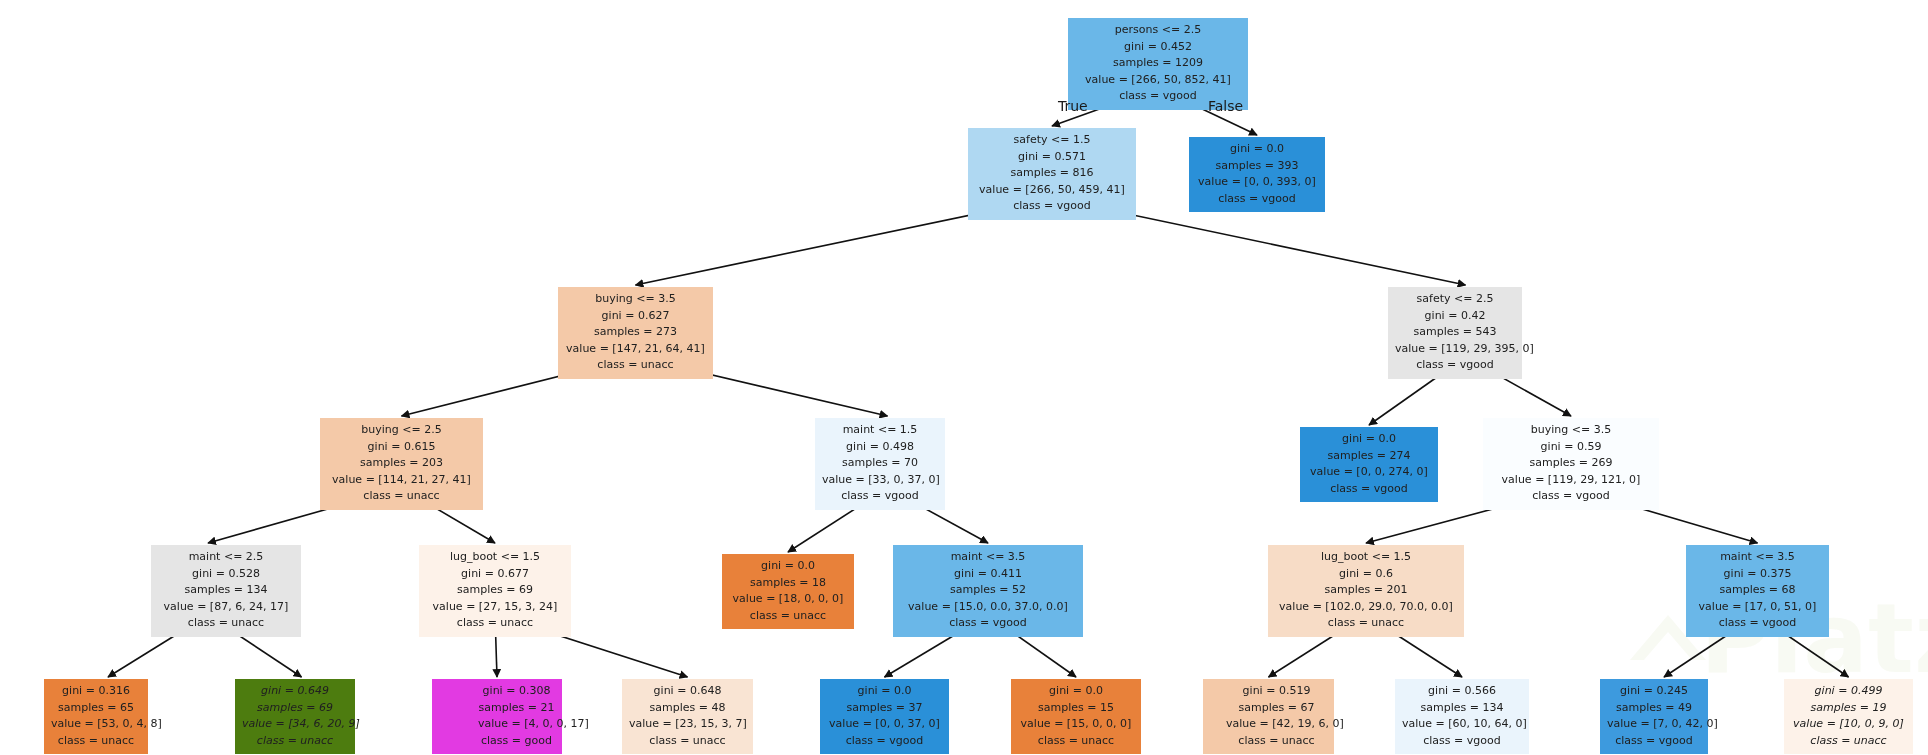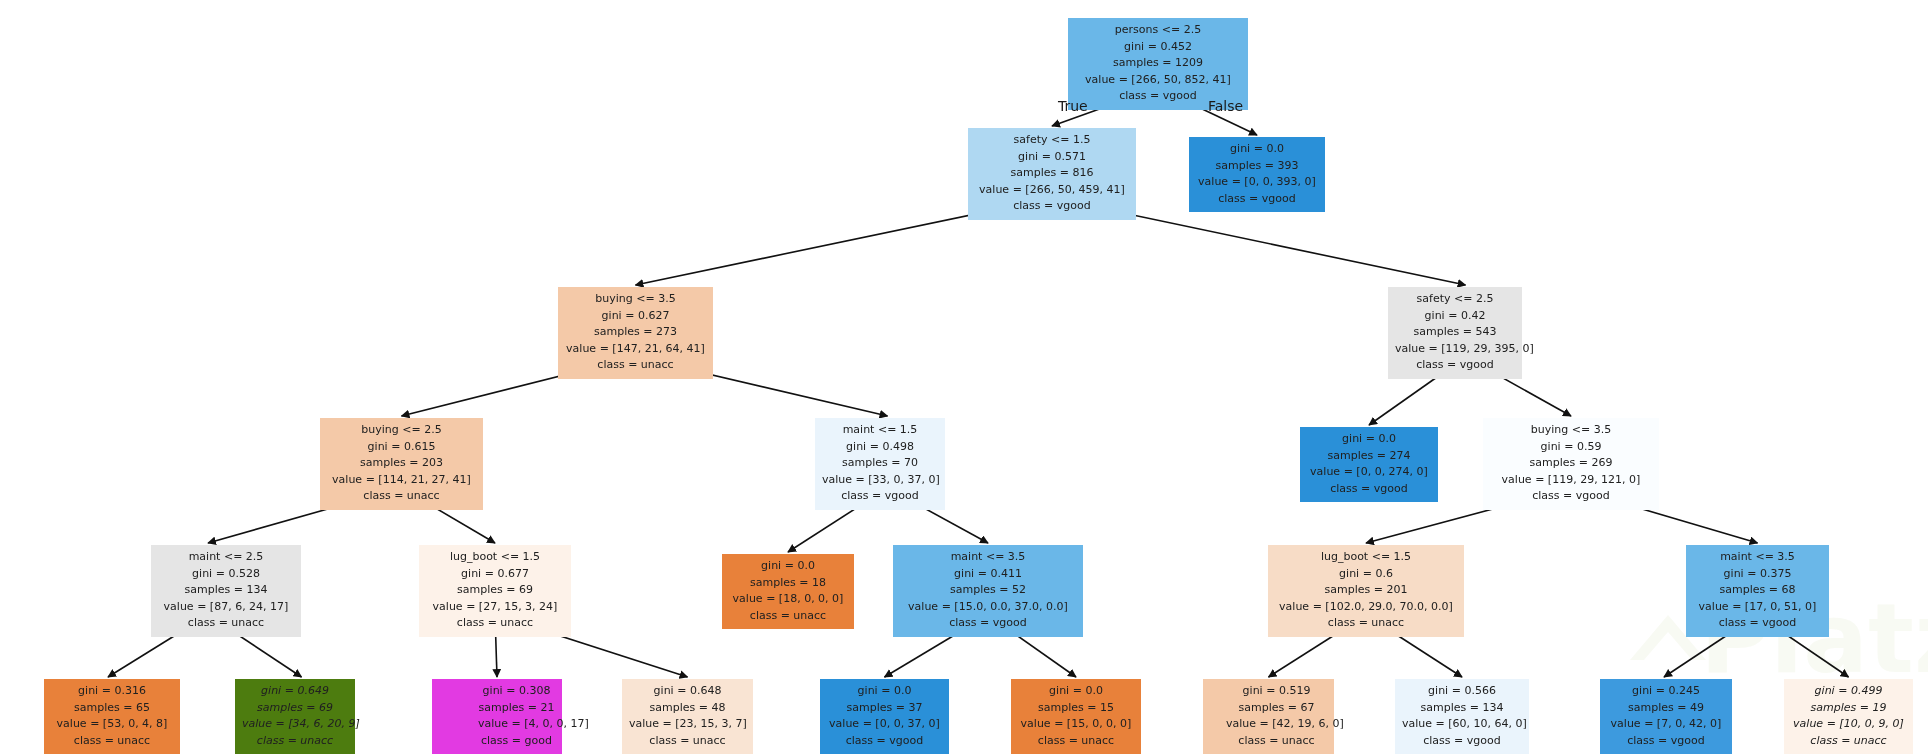--- a/index.html
+++ b/index.html
@@ -194,21 +194,21 @@
         <span class="nline">value = [102.0, 29.0, 70.0, 0.0]</span>
         <span class="nline">class = unacc</span>
       </div>
       <div class="tree-node" style="left: 1686px; top: 545px; width: 143px; min-height: 70px; background: rgb(106, 183, 232);">
         <span class="nline">maint &lt;= 3.5</span>
         <span class="nline">gini = 0.375</span>
         <span class="nline">samples = 68</span>
         <span class="nline">value = [17, 0, 51, 0]</span>
         <span class="nline">class = vgood</span>
       </div>
-      <div class="tree-node" style="left: 44px; top: 679px; width: 136px; min-height: 56px; background: rgb(232, 129, 58);">
+      <div class="tree-node" style="left: 44px; top: 679px; width: 104px; min-height: 56px; background: rgb(232, 129, 58);">
         <span class="nline">gini = 0.316</span>
         <span class="nline">samples = 65</span>
         <span class="nline">value = [53, 0, 4, 8]</span>
         <span class="nline">class = unacc</span>
       </div>
       <div class="tree-node" style="left: 235px; top: 679px; width: 120px; min-height: 56px; background: #4d7c0f; font-style: italic;">
         <span class="nline">gini = 0.649</span>
         <span class="nline">samples = 69</span>
         <span class="nline">value = [34, 6, 20, 9]</span>
         <span class="nline">class = unacc</span>
@@ -242,21 +242,21 @@
         <span class="nline">samples = 67</span>
         <span class="nline">value = [42, 19, 6, 0]</span>
         <span class="nline">class = unacc</span>
       </div>
       <div class="tree-node" style="left: 1395px; top: 679px; width: 134px; min-height: 56px; background: rgb(234, 244, 252);">
         <span class="nline">gini = 0.566</span>
         <span class="nline">samples = 134</span>
         <span class="nline">value = [60, 10, 64, 0]</span>
         <span class="nline">class = vgood</span>
       </div>
-      <div class="tree-node" style="left: 1600px; top: 679px; width: 132px; min-height: 56px; background: rgb(61, 154, 222);">
+      <div class="tree-node" style="left: 1600px; top: 679px; width: 108px; min-height: 56px; background: rgb(61, 154, 222);">
         <span class="nline">gini = 0.245</span>
         <span class="nline">samples = 49</span>
         <span class="nline">value = [7, 0, 42, 0]</span>
         <span class="nline">class = vgood</span>
       </div>
       <div class="tree-node" style="left: 1784px; top: 679px; width: 129px; min-height: 56px; background: rgb(253, 242, 233); font-style: italic;">
         <span class="nline">gini = 0.499</span>
         <span class="nline">samples = 19</span>
         <span class="nline">value = [10, 0, 9, 0]</span>
         <span class="nline">class = unacc</span>

